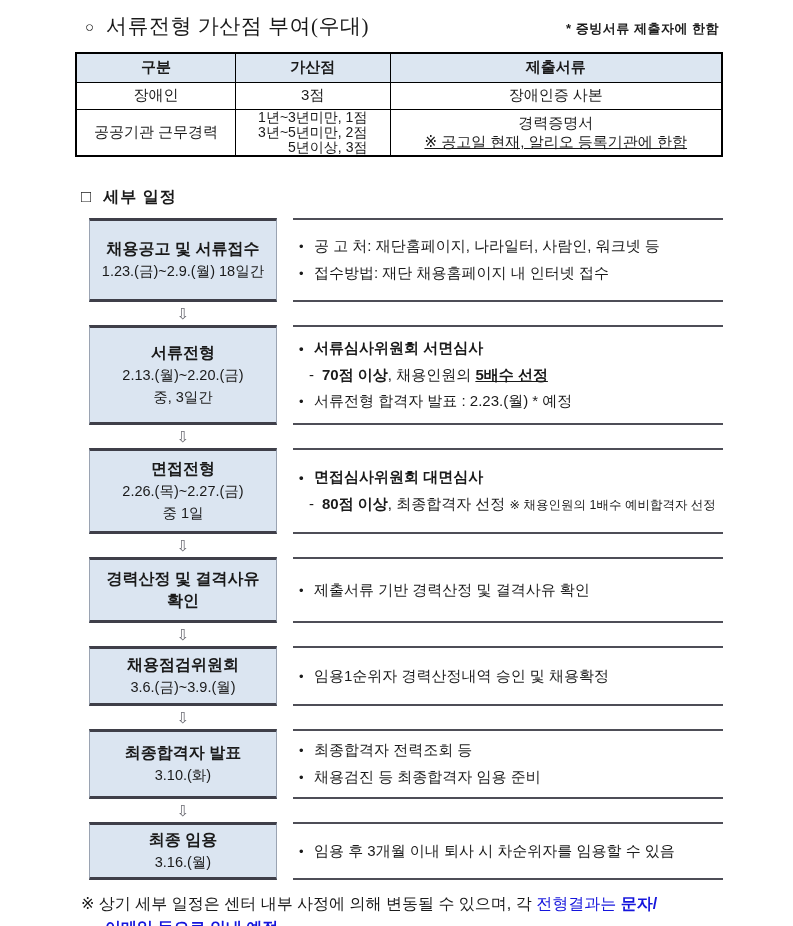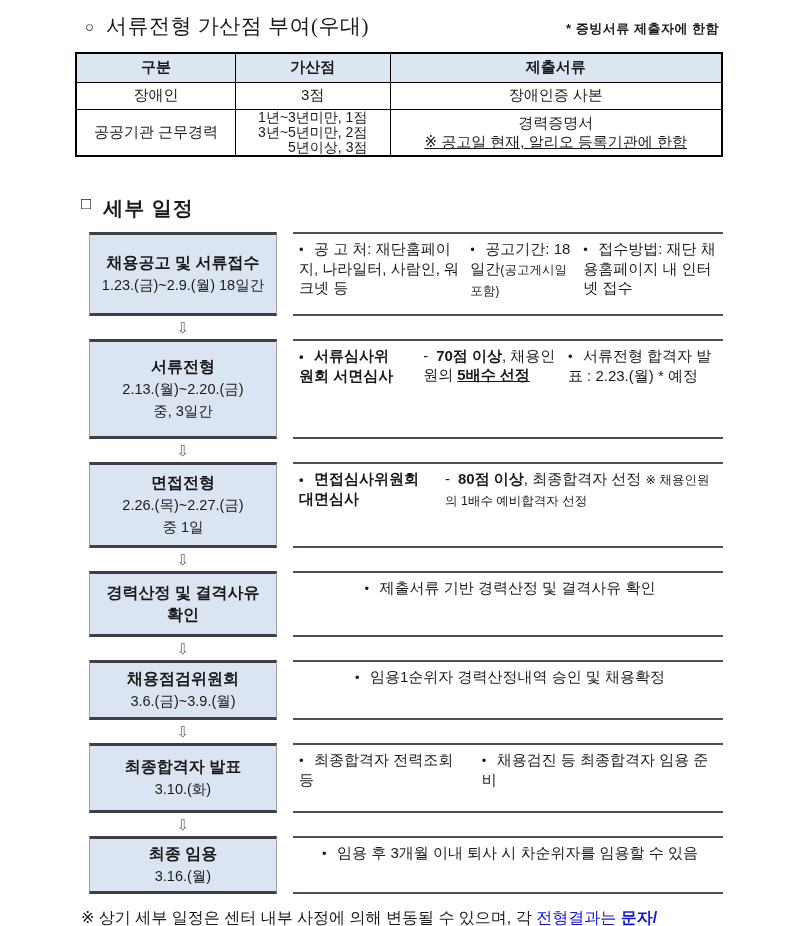--- a/index.html
+++ b/index.html
@@ -20,34 +20,34 @@
   table.bonus th { background:#dce6f1; font-weight:bold; height:29px; }
   tr.r1 td { height:27px; }
   tr.r2 td { height:46px; }
   .pts-block { display:inline-block; text-align:right; font-size:14px; line-height:15px; }
   .docs-note { text-decoration:underline; }
   td.docs2 { font-size:14.5px; line-height:19px; }
 
   
   .sec-head { display:flex; align-items:center; gap:12px; margin:30px 0 10px 6px; }
   .sec-bullet { font-size:17px; }
-  .sec-title { font-size:20px; font-weight:bold; letter-spacing:1px;margin-top:8px; }
+  .sec-title { font-size:16px; font-weight:bold; letter-spacing:1px; }
 
   
   .sched { margin-left:14px; width:634px; }
   .step-row { display:flex; align-items:stretch; }
   .step-box { width:188px; flex:0 0 188px; background:#dbe5f1;
     border-top:3px solid #3f3f49; border-bottom:3px solid #3f3f49;
     border-left:1px solid #9aa3b2; border-right:1px solid #9aa3b2;
     display:flex; flex-direction:column; justify-content:center; align-items:center;
     text-align:center; line-height:22px; }
   .step-title { font-size:16px; font-weight:bold; }
   .step-date { font-size:14.5px; }
   .step-details { flex:1; margin-left:16px; border-top:2px solid #4e4e57; border-bottom:2px solid #4e4e57;
-    display:flex; flex-direction:row; justify-content:center; padding:5px 2px; gap:7px; }
+    display:flex; flex-direction:column; justify-content:center; padding:5px 2px; gap:7px; }
   .dline { font-size:15px; line-height:19px; padding-left:4px; }
   .dline .blt { display:inline-block; width:15px; font-size:13px; }
   .dline.sub { padding-left:14px; }
   .dline .dash { display:inline-block; width:13px; }
   .b { font-weight:bold; }
   .u { text-decoration:underline; }
   .sm { font-size:12.5px; }
   .arrow-row { width:188px; height:23px; display:flex; align-items:center; justify-content:center; }
   .arrow { font-size:15px; color:#6a6a72; line-height:1; }
 
@@ -110,21 +110,20 @@
 
   <div class="sched">
 
     <div class="step-row" style="height:84px">
       <div class="step-box">
         <div class="step-title">채용공고 및 서류접수</div>
         <div class="step-date">1.23.(금)~2.9.(월) 18일간</div>
       </div>
       <div class="step-details">
         <div class="dline"><span class="blt">•</span><span>공 고 처: 재단홈페이지, 나라일터, 사람인, 워크넷 등</span></div>
-        <div class="dline"><span class="blt">•</span><span>공고기간: 18일간</span><span class="sm">(공고게시일 포함)</span></div>
         <div class="dline"><span class="blt">•</span><span>접수방법: 재단 채용홈페이지 내 인터넷 접수</span></div>
       </div>
     </div>
     <div class="arrow-row">
         <span class="arrow">⇩</span>
       </div>
 
     <div class="step-row" style="height:100px">
       <div class="step-box">
         <div class="step-title">서류전형</div>

